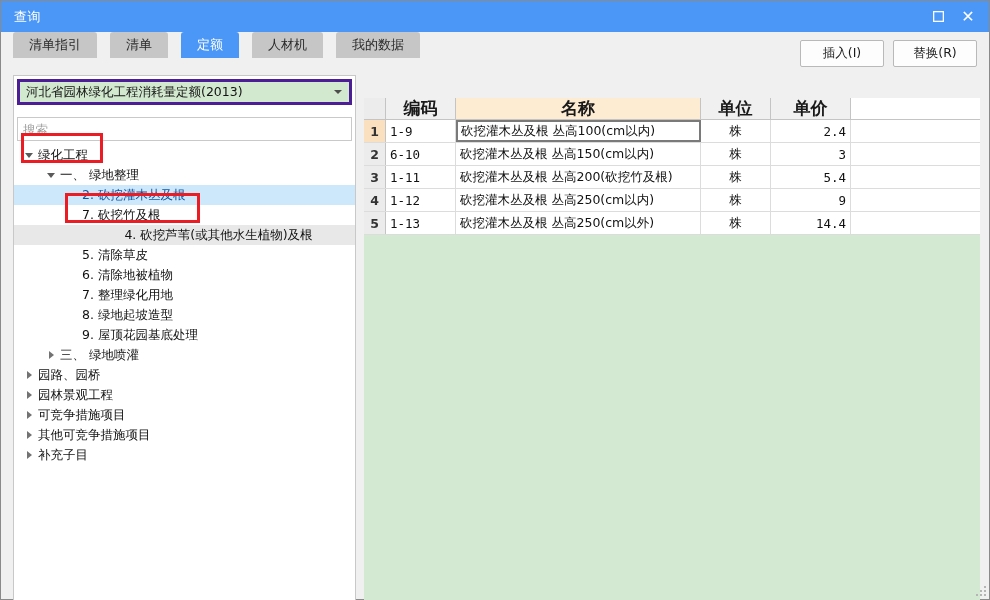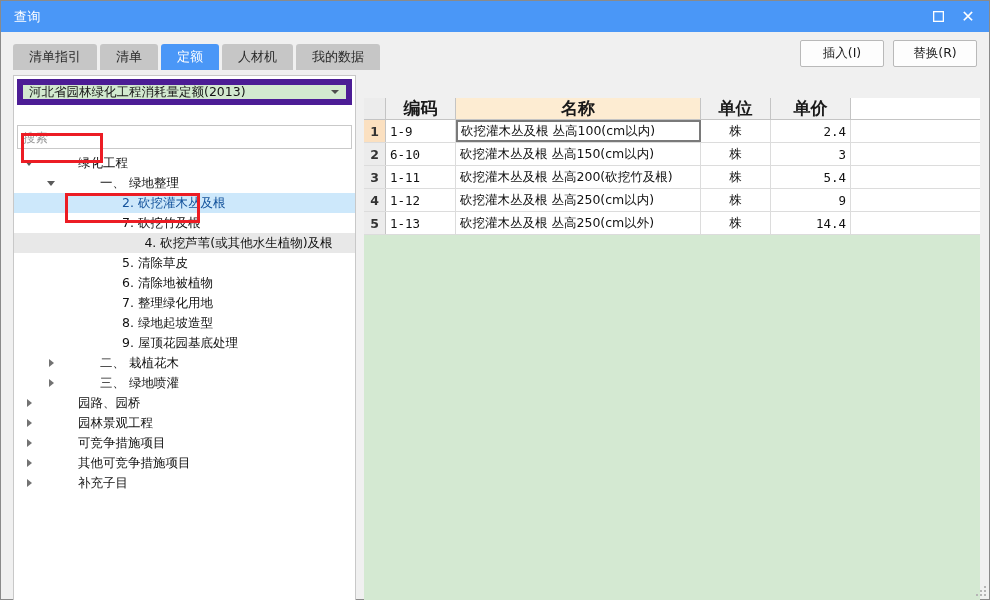--- a/index.html
+++ b/index.html
@@ -59,23 +59,23 @@
   
   .body-area {
     flex: 1 1 auto;
     position: relative;
     background: #f0f0f0;
   }
 
   
   .tabrow {
     position: absolute;
-    left: 12px; top: 12px;
-    display: flex;
-    gap: 3px;
+    left: 12px; top: 0;
+    display: flex;
+    gap: 13px;
     align-items: flex-end;
   }
   .tab {
     height: 26px;
     line-height: 26px;
     padding: 0 16px;
     background: #c6c6c6;
     color: #2a2a2a;
     font-size: 13px;
     border-radius: 3px 3px 0 0;
@@ -111,24 +111,24 @@
     position: absolute;
     left: 12px; top: 43px;
     width: 343px; height: 542px;
     box-sizing: border-box;
     background: #ffffff;
     border: 1px solid #c8c8c8;
     display: flex;
     flex-direction: column;
   }
   .combo {
-    margin: 3px 3px 16px 3px;
+    margin: 3px 3px 8px 3px;
     height: 26px;
     background: #d2e9cf;
-    border: 6px solid #4c1d95;
+    border: 3px solid #4c1d95;
     display: flex;
     align-items: center;
     position: relative;
     box-sizing: border-box;
     cursor: default;
   }
   .combo-text {
     font-size: 12.5px;
     color: #141414;
     margin-left: 6px;
@@ -197,21 +197,21 @@
     border-top: 4px solid transparent;
     border-bottom: 4px solid transparent;
     border-left: 5px solid #727272;
   }
   .arrow.expanded i {
     border-left: 4px solid transparent;
     border-right: 4px solid transparent;
     border-top: 5px solid #5a5a5a;
   }
   .arrow.none i { border: none; }
-  .tlabel { padding-left: 2px; margin-left: 40px; }
+  .tlabel { padding-left: 2px; }
 
   
   .redbox {
     position: absolute;
     border: 3px solid #ec1c24;
     box-sizing: border-box;
     pointer-events: none;
     z-index: 30;
   }
 
@@ -399,26 +399,20 @@
             <span class="arrow none" style="margin-left: 52px;">
               <i></i>
             </span>
             <span class="tlabel">8. 绿地起坡造型</span>
           </div>
           <div class="tnode">
             <span class="arrow none" style="margin-left: 52px;">
               <i></i>
             </span>
             <span class="tlabel">9. 屋顶花园基底处理</span>
-          </div>
-          <div class="tnode">
-            <span class="arrow collapsed" style="margin-left: 30px;">
-              <i></i>
-            </span>
-            <span class="tlabel">二、 栽植花木</span>
           </div>
           <div class="tnode">
             <span class="arrow collapsed" style="margin-left: 30px;">
               <i></i>
             </span>
             <span class="tlabel">三、 绿地喷灌</span>
           </div>
           <div class="tnode">
             <span class="arrow collapsed" style="margin-left: 8px;">
               <i></i>

